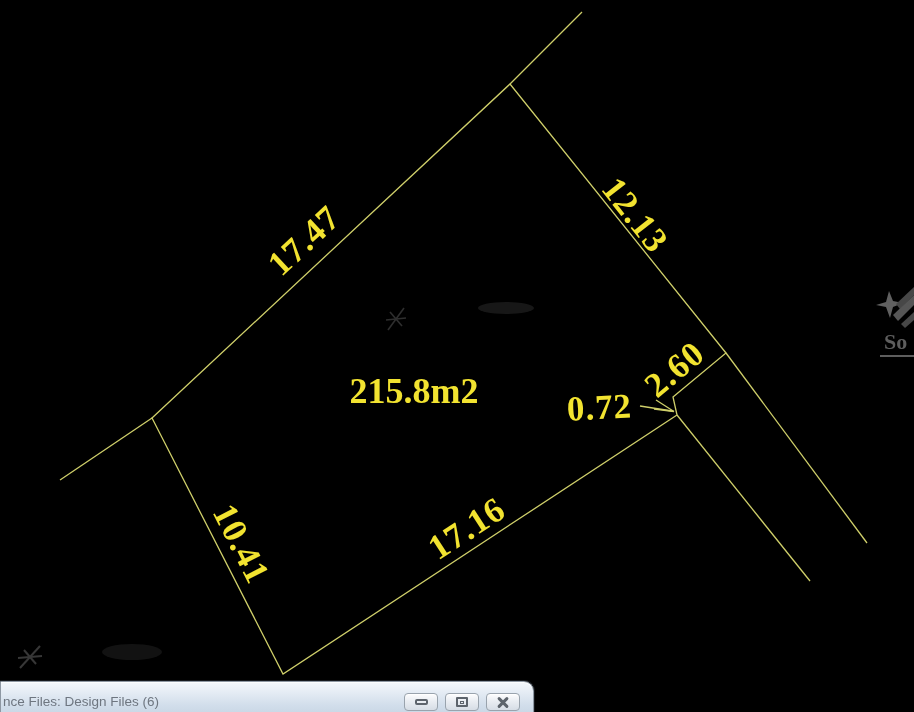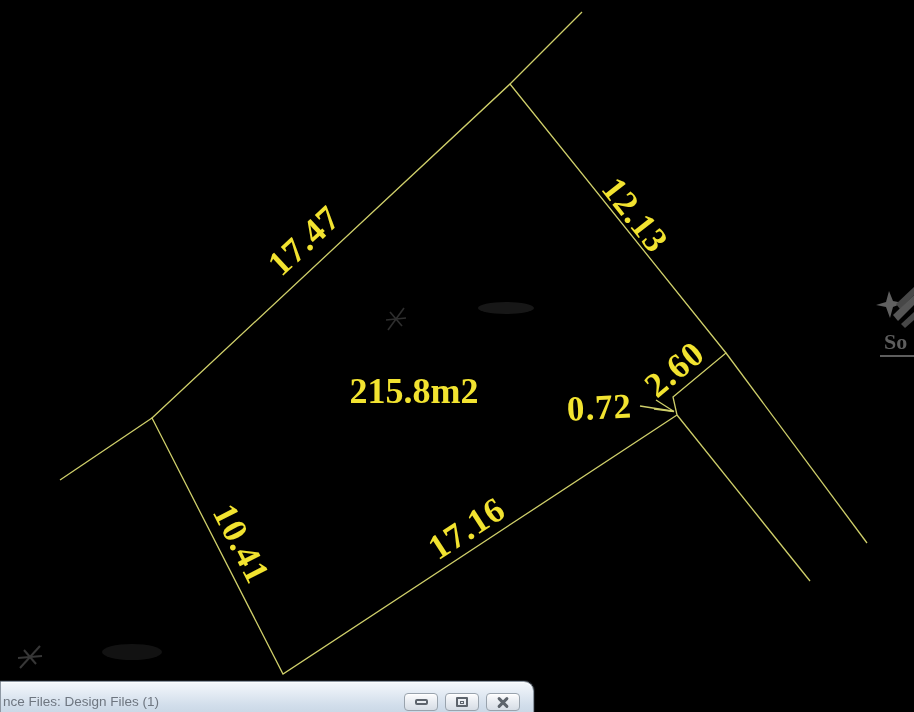--- a/index.html
+++ b/index.html
@@ -105,21 +105,21 @@
       <polygon class="wm-star" points="889,291 893,301 903,303 893,307 890,318 886,307 876,305 886,302"></polygon>
       <polygon class="wm-beam2" points="896,304 914,287 914,295 900,309"></polygon>
       <polygon class="wm-beam" points="893,315 914,295 914,305 898,321"></polygon>
       <polygon class="wm-beam2" points="901,324 914,312 914,320 905,328"></polygon>
       <text class="wm-text" x="884" y="349">So</text>
       <line class="wm-underline" x1="880" y1="356" x2="914" y2="356"></line>
     </g>
   </svg>
 
   <div id="window-bar">
-    <div id="window-title">nce Files: Design Files (1)</div>
+    <div id="window-title">nce Files: Design Files (6)</div>
     <div id="window-buttons">
       <button class="win-btn">
         <span class="glyph-min"></span>
       </button>
       <button class="win-btn">
         <span class="glyph-restore">
           <span class="glyph-restore-inner"></span>
         </span>
       </button>
       <button class="win-btn">

